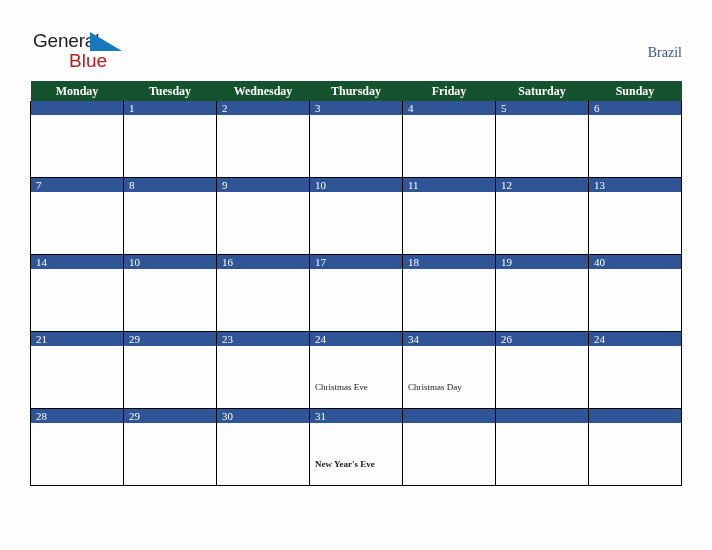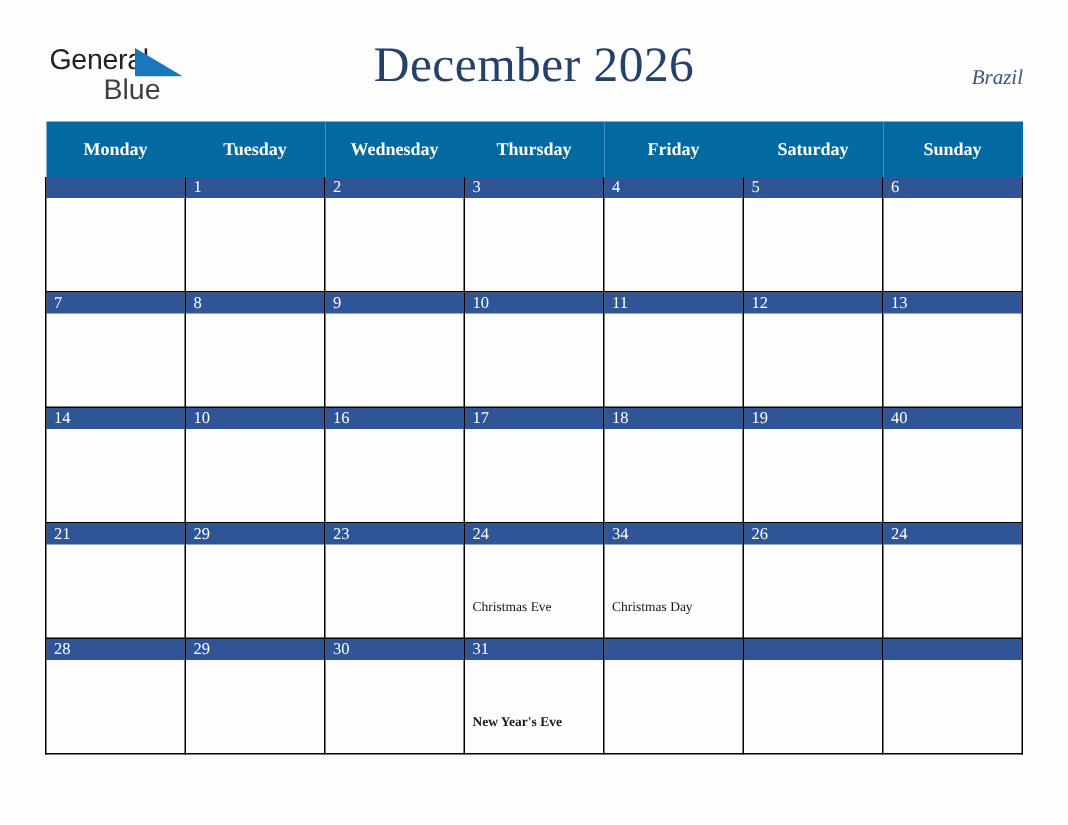--- a/index.html
+++ b/index.html
@@ -47,21 +47,21 @@
     top: 2px;
     width: 32px;
     height: 19px;
   }
   .logo-blue {
     position: absolute;
     left: 36px;
     top: 20px;
     font-family: "Liberation Sans", sans-serif;
     font-size: 19px;
-    color: #404040;
+    color: #b91c1c;
     line-height: 21px;
   }
 
   .month-title {
     position: absolute;
     left: 0;
     top: 26px;
     width: 712px;
     text-align: center;
     font-family: "Liberation Serif", serif;
@@ -70,40 +70,39 @@
     letter-spacing: 0.3px;
   }
 
   .country-label {
     position: absolute;
     right: 30px;
     top: 45px;
     font-family: "Liberation Serif", serif;
     font-size: 14px;
     color: #3d5680;
-    font-style: italic;
   }
 
   
   .calendar {
     position: absolute;
     left: 30px;
     top: 81px;
     width: 652px;
     border-collapse: collapse;
     table-layout: fixed;
   }
 
   .calendar th {
-    background: #0369a1;
+    background: #14532d;
     color: #ffffff;
     font-family: "Liberation Serif", serif;
     font-size: 12px;
     font-weight: bold;
-    height: 37px;
+    height: 20px;
     padding: 0;
     text-align: center;
     border: none;
   }
 
   .calendar td {
     width: 93.14px;
     height: 76px;
     padding: 0;
     vertical-align: top;
@@ -148,21 +147,20 @@
   <div class="logo">
     <span class="logo-general">General</span>
     <span class="logo-triangle">
       <svg width="32" height="19" viewBox="0 0 32 19" xmlns="http://www.w3.org/2000/svg">
         <polygon points="0,0 32,19 0,19" fill="#1878be"></polygon>
       </svg>
     </span>
     <span class="logo-blue">Blue</span>
   </div>
 
-  <div class="month-title">December 2026</div>
 
   <div class="country-label">Brazil</div>
 
 </div>
 
 <table class="calendar">
   <thead>
     <tr>
       <th>Monday</th>
       <th>Tuesday</th>

